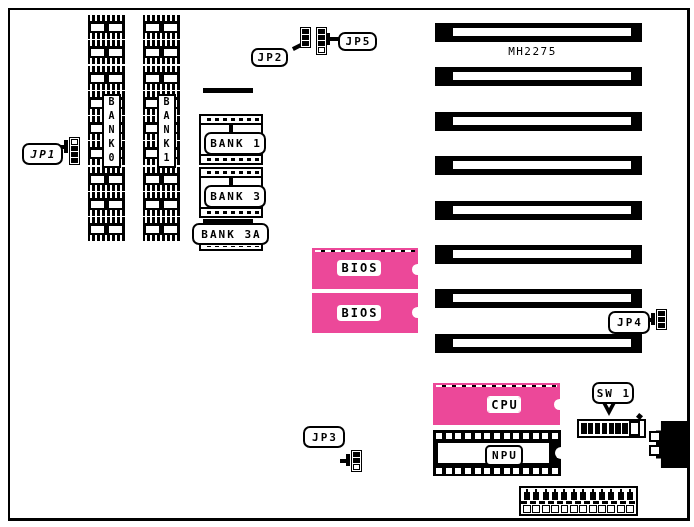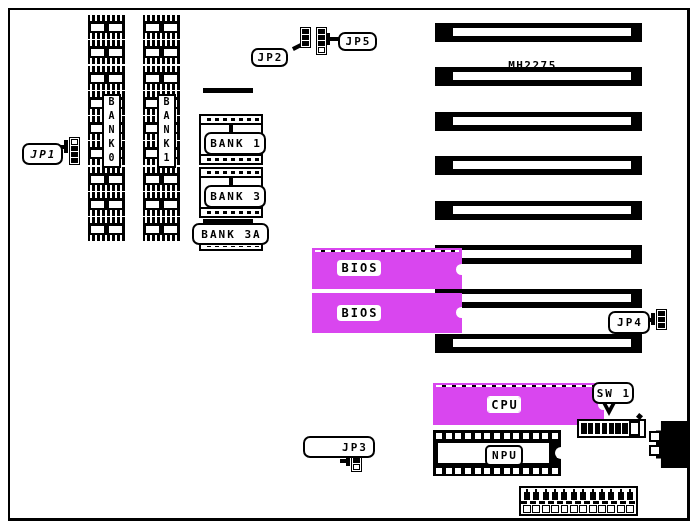--- a/index.html
+++ b/index.html
@@ -54,21 +54,21 @@
     display:flex;align-items:center;justify-content:center;
     font-weight:bold;font-size:11px;letter-spacing:2px;white-space:nowrap;text-indent:2px;
   }
   #co-bank2a{left:192px;top:94px;width:73px;height:18px;}
   #co-bank2 {left:204px;top:132px;width:58px;height:19px;}
   #co-bank3 {left:204px;top:185px;width:58px;height:19px;}
   #co-bank3a{left:192px;top:223px;width:73px;height:18px;}
   #co-jp1{left:22px; top:143px;width:37px;height:18px;font-style:italic;}
   #co-jp2{left:251px;top:48px; width:33px;height:15px;}
   #co-jp5{left:338px;top:32px; width:35px;height:15px;}
-  #co-jp3{left:303px;top:436px;width:38px;height:18px;padding-left:30px;}
+  #co-jp3{left:303px;top:426px;width:38px;height:18px;}
   #co-jp4{left:608px;top:311px;width:38px;height:19px;}
   #co-sw1{left:592px;top:382px;width:38px;height:18px;}
 
   
   .tail-h{height:3.5px;background:#000;z-index:4;}
   .tail-bar{width:4px;background:#000;z-index:4;}
   #jp1-tail{left:58px;top:145px;width:8px;}
   #jp1-bar{left:64px;top:140px;height:13px;}
   #jp5-tail{left:330px;top:37px;width:9px;}
   #jp5-bar{left:326px;top:33px;height:12px;}
@@ -86,24 +86,24 @@
   #jp1-jumper{left:69px; top:137px;}
   #jp2-jumper{left:300px;top:27px;}
   #jp5-jumper{left:316px;top:27px;}
   #jp3-jumper{left:351px;top:450px;}
   #jp4-jumper{left:656px;top:309px;}
 
   
   #slots{left:435px;top:23px;width:207px;display:flex;flex-direction:column;gap:25.4px;}
   .slot{height:19px;background:#000;position:relative;flex:0 0 auto;}
   .slot::after{content:"";position:absolute;left:18px;right:11px;top:5px;bottom:6px;background:#fff;}
-  #model-label{left:480px;top:45px;width:105px;text-align:center;font-size:11px;letter-spacing:1.5px;font-weight:bold;margin-top:14px;}
-
-  
-  .blackchip{background:#d946ef;padding-left:44px;}
+  #model-label{left:480px;top:45px;width:105px;text-align:center;font-size:11px;letter-spacing:1.5px;font-weight:normal;}
+
+  
+  .blackchip{background:#ec4899;}
   #bios1{left:312px;top:248px;width:106px;height:41px;}
   #bios2{left:312px;top:293px;width:106px;height:40px;}
   #cpu  {left:433px;top:383px;width:127px;height:42px;}
   .dashline{position:absolute;left:3px;right:3px;top:2px;height:2px;background:repeating-linear-gradient(90deg,#fff 0 6px,#000 6px 10px);}
   .chiplabel{
     position:absolute;background:#fff;border-radius:4px;
     font-weight:bold;font-size:12px;letter-spacing:2px;text-indent:2px;
     display:flex;align-items:center;justify-content:center;
   }
   #bios1 .chiplabel{left:25px;top:12px;width:44px;height:16px;}

